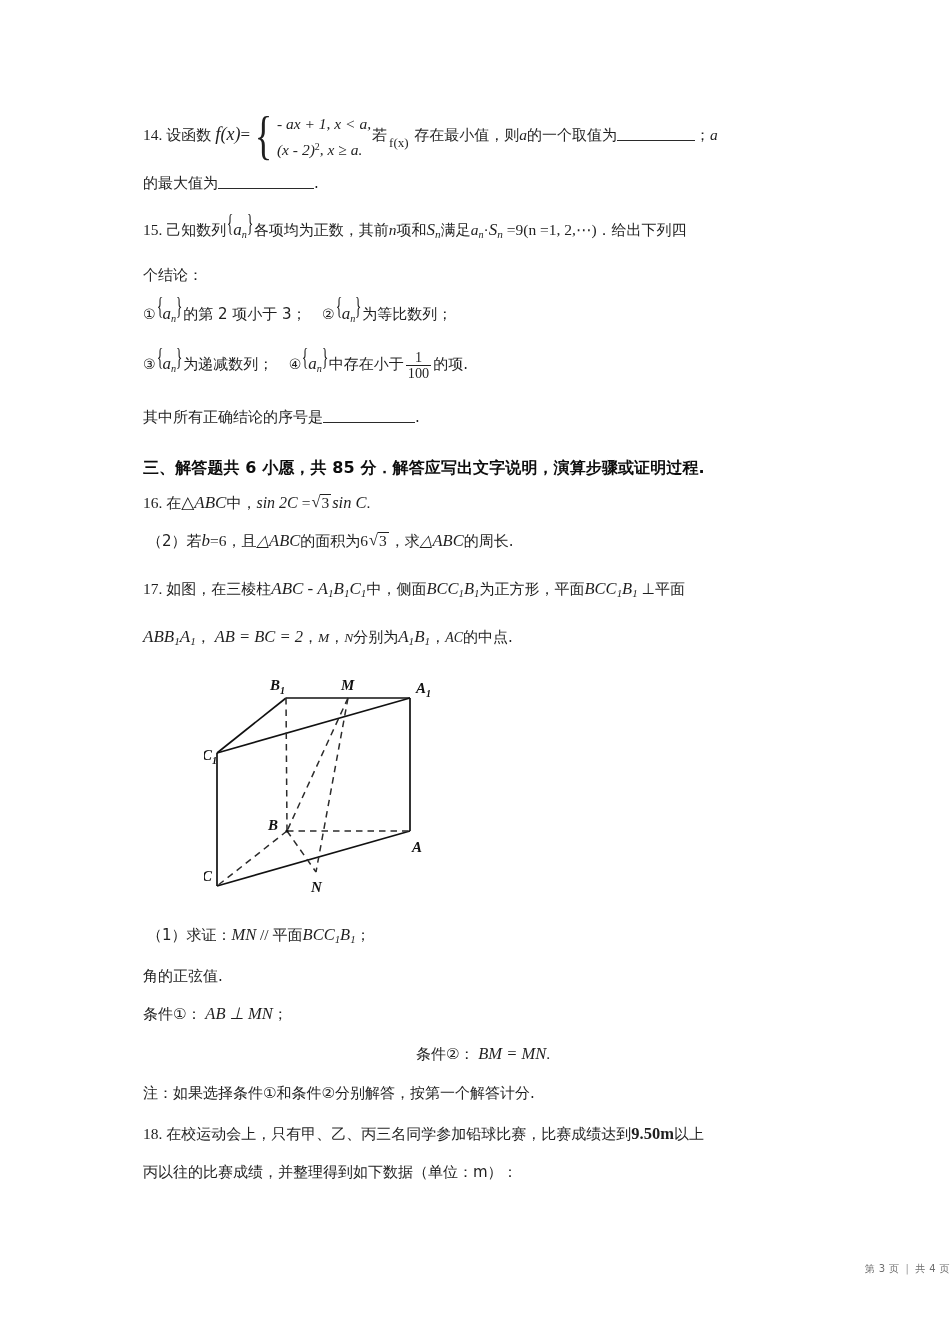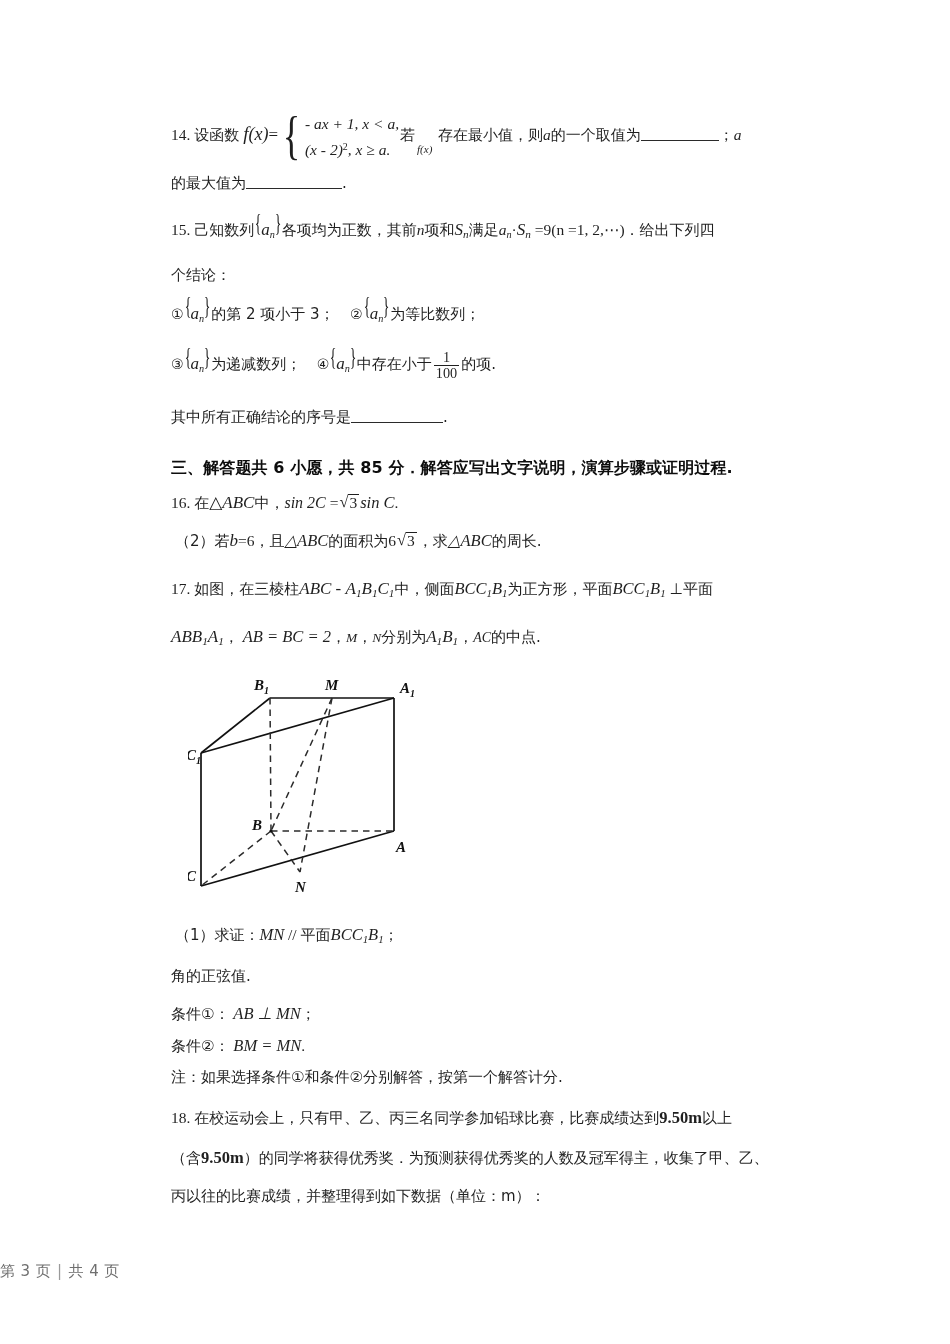--- a/index.html
+++ b/index.html
@@ -20,21 +20,20 @@
     left: 0; top: 0;
     width: 950px;
     height: 1344px;
     background: #ffffff;
   }
   .body-col {
     position: absolute;
     left: 143px;
     top: 112px;
     width: 680px;
-    margin-left: 28px;
   }
   
   .para {
     font-size: 15.5px;
     line-height: 38px;
     color: #1f1f1f;
     position: relative;
   }
   .cn { font-family: "DejaVu Sans", "Liberation Sans", sans-serif; font-size: 15px; }
   .num { font-family: "Liberation Serif", serif; font-size: 15.5px; }
@@ -65,25 +64,24 @@
     top: -1px;
   }
   .piece-rows {
     display: inline-block;
     font-size: 15.5px;
     line-height: 23px;
     text-align: left;
   }
   .piece-rows > div { white-space: nowrap; }
   .fx-small {
-    font-size: 11px;
-    position: relative;
-    top: 13px;
+    font-size: 13px;
+    position: relative;
+    top: 7px;
     left: 2px;
-    font-style: italic;
   }
 
   
   .frac {
     display: inline-block;
     vertical-align: -0.62em;
     text-align: center;
     font-size: 0.92em;
     line-height: 1.08;
     margin: 0 2px;
@@ -140,35 +138,35 @@
     font-weight: bold;
     font-size: 16px;
     color: #0d0d0d;
     letter-spacing: 0.1px;
     line-height: 34px;
   }
 
   
   .figure {
     position: absolute;
-    left: 188px;
+    left: 204px;
     top: 676px;
     width: 260px;
     height: 225px;
   }
 
   
   .footer {
     position: absolute;
     left: 0;
     top: 1262px;
     width: 950px;
-    text-align: left;
+    text-align: right;
     font-family: "DejaVu Sans", "Liberation Sans", sans-serif;
-    font-size: 15px;
+    font-size: 10px;
     color: #6f6f6f;
     letter-spacing: 0.4px;
   }
   .footer .sep { margin: 0 6px; color: #9a9a9a; }
 </style>
 </head>
 <body>
 
 <div class="page">
 
@@ -292,36 +290,33 @@
 
 
     <div class="para" style="line-height:36px;">
       <span class="cn">角的正弦值.</span>
     </div>
 
     <div class="para" style="line-height:40px;">
       <span class="cn">条件①：</span>&nbsp;<span class="mi" style="font-size:16.5px;">AB ⊥ MN</span><span class="cn">；</span>
     </div>
 
-    <div class="para" style="line-height:24px;">
+    <div class="para" style="line-height:40px;text-align:center;">
       <span class="cn">条件②：</span>&nbsp;<span class="mi" style="font-size:16.5px;">BM = MN</span><span class="mn">.</span>
     </div>
 
     <div class="para" style="line-height:38px;">
       <span class="cn">注：如果选择条件①和条件②分别解答，按第一个解答计分.</span>
     </div>
 
     <div class="para" style="line-height:40px; margin-top:2px;">
       <span class="num">18.</span>
       <span class="cn">在校运动会上，只有甲、乙、丙三名同学参加铅球比赛，比赛成绩达到</span><span class="mn" style="font-size:16.5px;font-weight:bold;">9.50m</span><span class="cn">以上</span>
     </div>
 
-    <div class="para" style="line-height:40px;">
-      <span class="cn">（含</span><span class="mn" style="font-size:16.5px;font-weight:bold;">9.50m</span><span class="cn">）的同学将获得优秀奖．为预测获得优秀奖的人数及冠军得主，收集了甲、乙、</span>
-    </div>
 
     <div class="para" style="line-height:36px;">
       <span class="cn">丙以往的比赛成绩，并整理得到如下数据（单位：m）：</span>
     </div>
 
   </div>
 
   <div class="footer">
     <span>第 3 页</span><span class="sep">|</span><span>共 4 页</span>
   </div>

